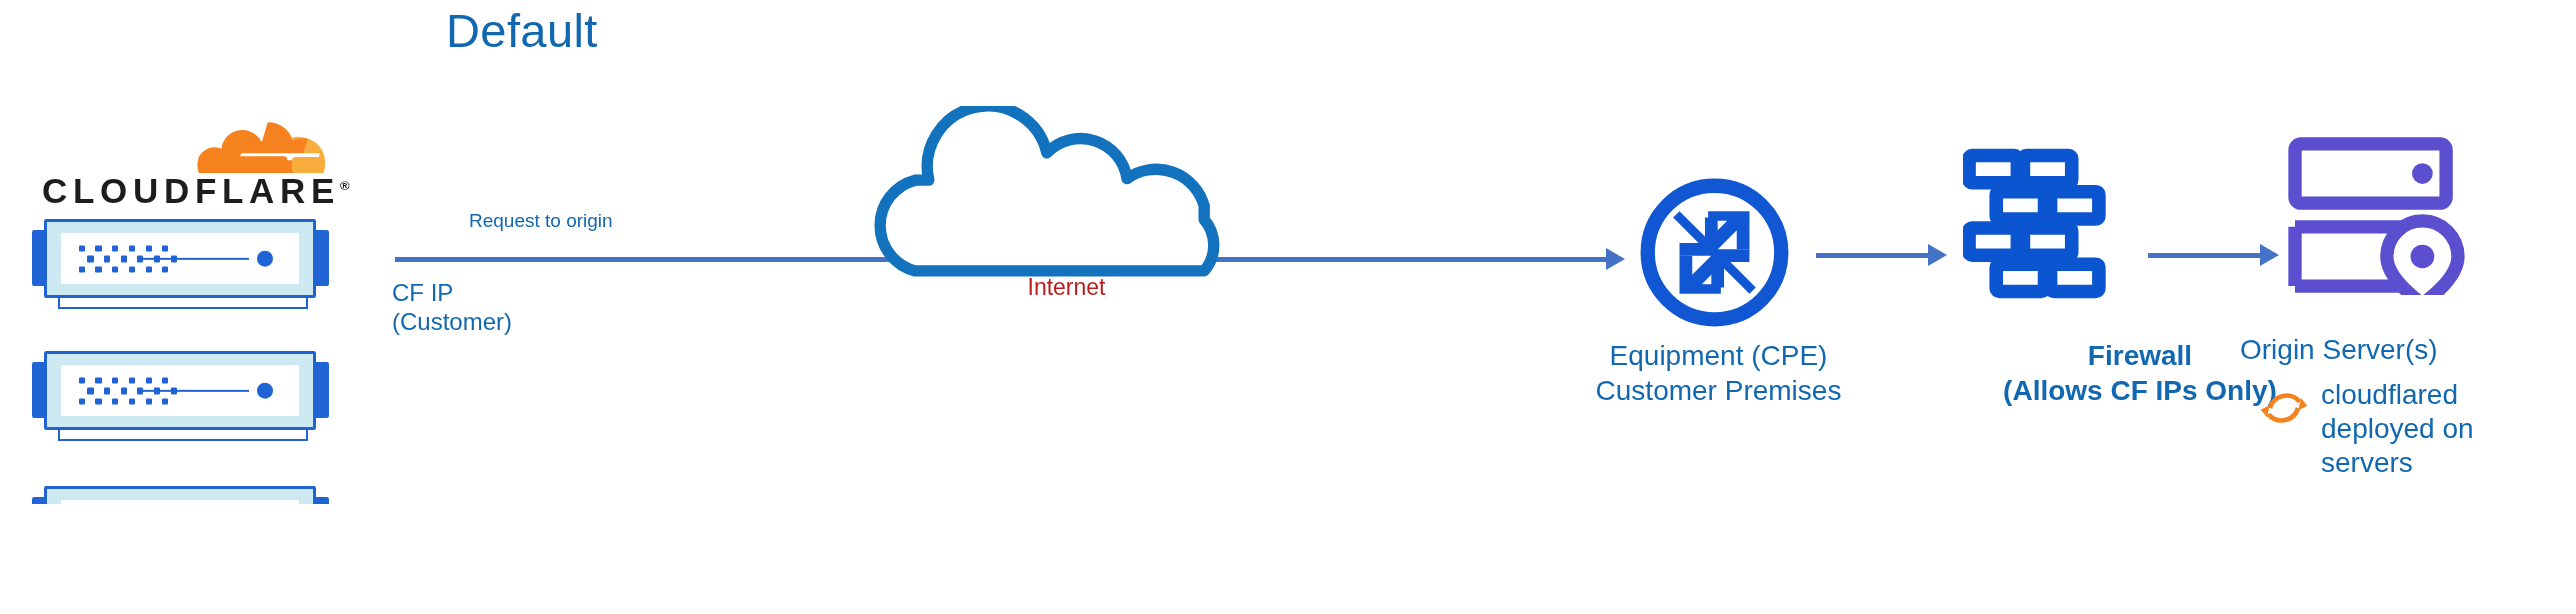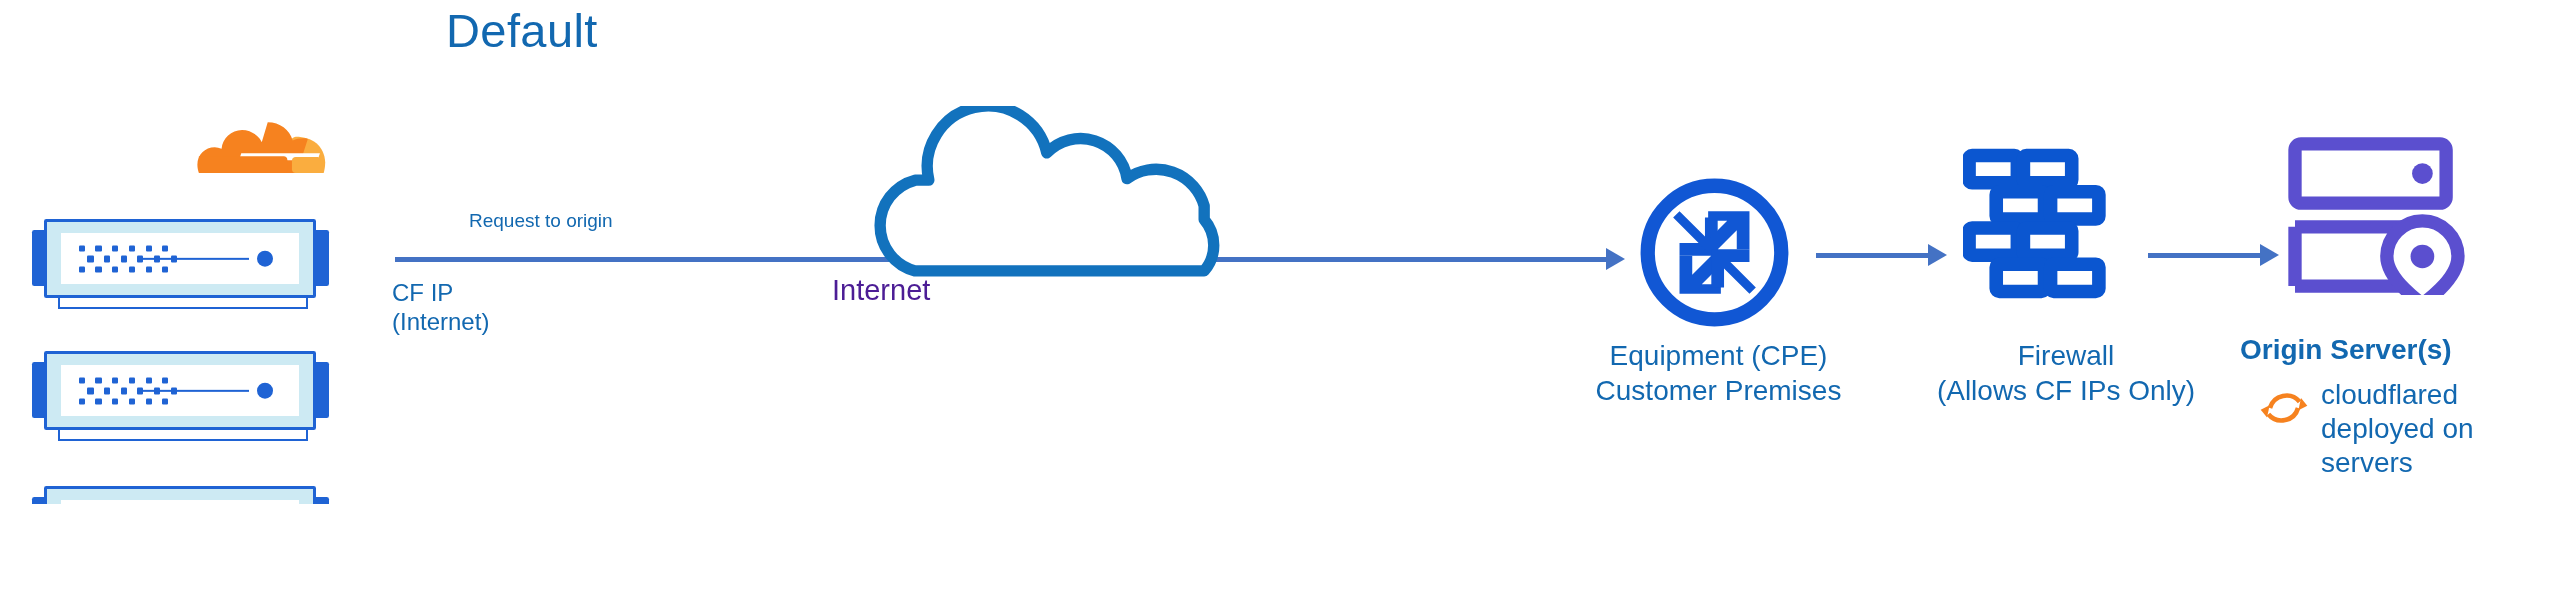--- a/index.html
+++ b/index.html
@@ -174,23 +174,23 @@
     left: 832px;
     top: 106px;
     width: 469px;
     height: 242px;
   }
   .cloud-caption {
     position: absolute;
     left: 0;
     top: 168px;
     width: 469px;
-    text-align: left;
-    font-size: 29px;
-    color: #4c1d95;
+    text-align: center;
+    font-size: 23px;
+    color: #b91c1c;
   }
 
   
   .node-caption {
     font-size: 28px;
     color: #1268b0;
     line-height: 1.24;
     text-align: center;
     white-space: nowrap;
   }
@@ -223,20 +223,23 @@
   <div class="abs diagram-title">Default</div>
 
   <div class="abs cf-logo-wrap">
     <svg class="cf-cloud-mark" viewBox="0 0 195 78">
       <path fill="#faad3f" d="M150 30c22 0 38 12 39 34 0 5-1 10-2 14h-46l-4-20 5-22c2 -3 5-6 8-6z"></path>
       <path fill="#f6821f" d="M113 11c16 0 29 10 33 24 4-2 9-3 14-3 2 0 4 0 6 1l-8 25-6 20H22c-1-3-2-7-2-11 0-13 10-23 23-23 3 0 6 1 9 2 1-14 13-25 27-25 13 0 25 9 28 21-1-1-2-1-3-1z"></path>
       <path fill="#ffffff" d="M78 52h104l-3 9H75z"></path>
       <path fill="#f6821f" d="M22 56h112c3 0 5 2 5 5v12c0 3-2 5-5 5H36c-8 0-14-6-14-14z"></path>
       <path fill="#faad3f" d="M150 57h30c4 6 6 13 6 21h-36c-3 0-5-2-5-5v-11c0-3 2-5 5-5z"></path>
     </svg>
+    <div class="cf-wordmark">
+      <span>CLOUDFLARE</span><span class="cf-reg">®</span>
+    </div>
   </div>
 
   <div class="abs server-unit" style="left:32px; top:216px;">
     <div class="srv-shadowline"></div>
     <div class="srv-ear left"></div>
     <div class="srv-ear right"></div>
     <div class="srv-body">
       <div class="srv-face">
         <div class="srv-leds">
           <span class="led" style="left:0px;  top:3px;"></span>
@@ -328,21 +331,21 @@
     </div>
   </div>
 
   <div class="abs arrow-line" style="left:395px; top:257px; width:1218px;"></div>
   <div class="abs arrow-head" style="left:1606px; top:248px;"></div>
 
   <div class="abs edge-label" style="left:469px; top:210px;">Request to origin</div>
 
   <div class="abs stack-label" style="left:392px; top:278px;">
     <div>CF IP</div>
-    <div>(Internet)</div>
+    <div>(Customer)</div>
   </div>
 
   <div class="abs internet-cloud">
     <svg width="469" height="174" viewBox="0 0 620 230">
       <path d="M 128 98
                A 80 80 0 0 1 284 62
                A 62 62 0 0 1 390 96
                A 66 66 0 0 1 492 132
                L 492 150
                A 52 52 0 0 1 492 218
@@ -383,41 +386,41 @@
         <rect x="40" y="5" width="32" height="18" rx="2"></rect>
         <rect x="22" y="29" width="32" height="18" rx="2"></rect>
         <rect x="58" y="29" width="32" height="18" rx="2"></rect>
         <rect x="4" y="53" width="32" height="18" rx="2"></rect>
         <rect x="40" y="53" width="32" height="18" rx="2"></rect>
         <rect x="22" y="77" width="32" height="18" rx="2"></rect>
         <rect x="58" y="77" width="32" height="18" rx="2"></rect>
       </g>
     </svg>
   </div>
-  <div class="abs node-caption" style="left:1877px; top:339px; width:378px;">
+  <div class="abs node-caption" style="left:1951px; top:339px; width:378px;font-weight:bold;">
     <div>Firewall</div>
     <div>(Allows CF IPs Only)</div>
   </div>
 
   <div class="abs arrow-line" style="left:2148px; top:253px; width:114px;"></div>
   <div class="abs arrow-head" style="left:2260px; top:244px;"></div>
 
   <div class="abs origin-icon">
     <svg viewBox="0 0 120 108" width="180" height="160">
       <g stroke="#5b4fcf" stroke-width="9" fill="none" stroke-linejoin="round">
         <rect x="6" y="6" width="102" height="40" rx="4"></rect>
         <path d="M6 62 h84 M6 62 v40 M6 102 h84"></path>
         <path d="M90 62 h2 M90 102 h2"></path>
       </g>
       <circle cx="92" cy="26" r="7" fill="#5b4fcf"></circle>
       <path d="M92 58 a24 24 0 0 1 24 24 c0 16 -24 32 -24 32 s-24 -16 -24 -32 a24 24 0 0 1 24 -24 z" fill="#ffffff" stroke="#5b4fcf" stroke-width="9"></path>
       <circle cx="92" cy="82" r="8" fill="#5b4fcf"></circle>
     </svg>
   </div>
-  <div class="abs node-caption" style="left:2240px; top:333px; width:333px; text-align:left;font-weight:bold;">
+  <div class="abs node-caption" style="left:2240px; top:333px; width:333px; text-align:left;">
     <div>Origin Server(s)</div>
   </div>
 
   <div class="abs cloudflared-row">
     <svg class="cloudflared-icon" viewBox="0 0 64 64">
       <g fill="none" stroke="#f6821f" stroke-width="6" stroke-linecap="butt">
         <path d="M12 40 A22 22 0 0 0 50 32"></path>
         <path d="M52 24 A22 22 0 0 0 14 32"></path>
       </g>
       <path d="M12 28 L12 44 L2 36 Z" fill="#f6821f" transform="rotate(12 10 36)"></path>

